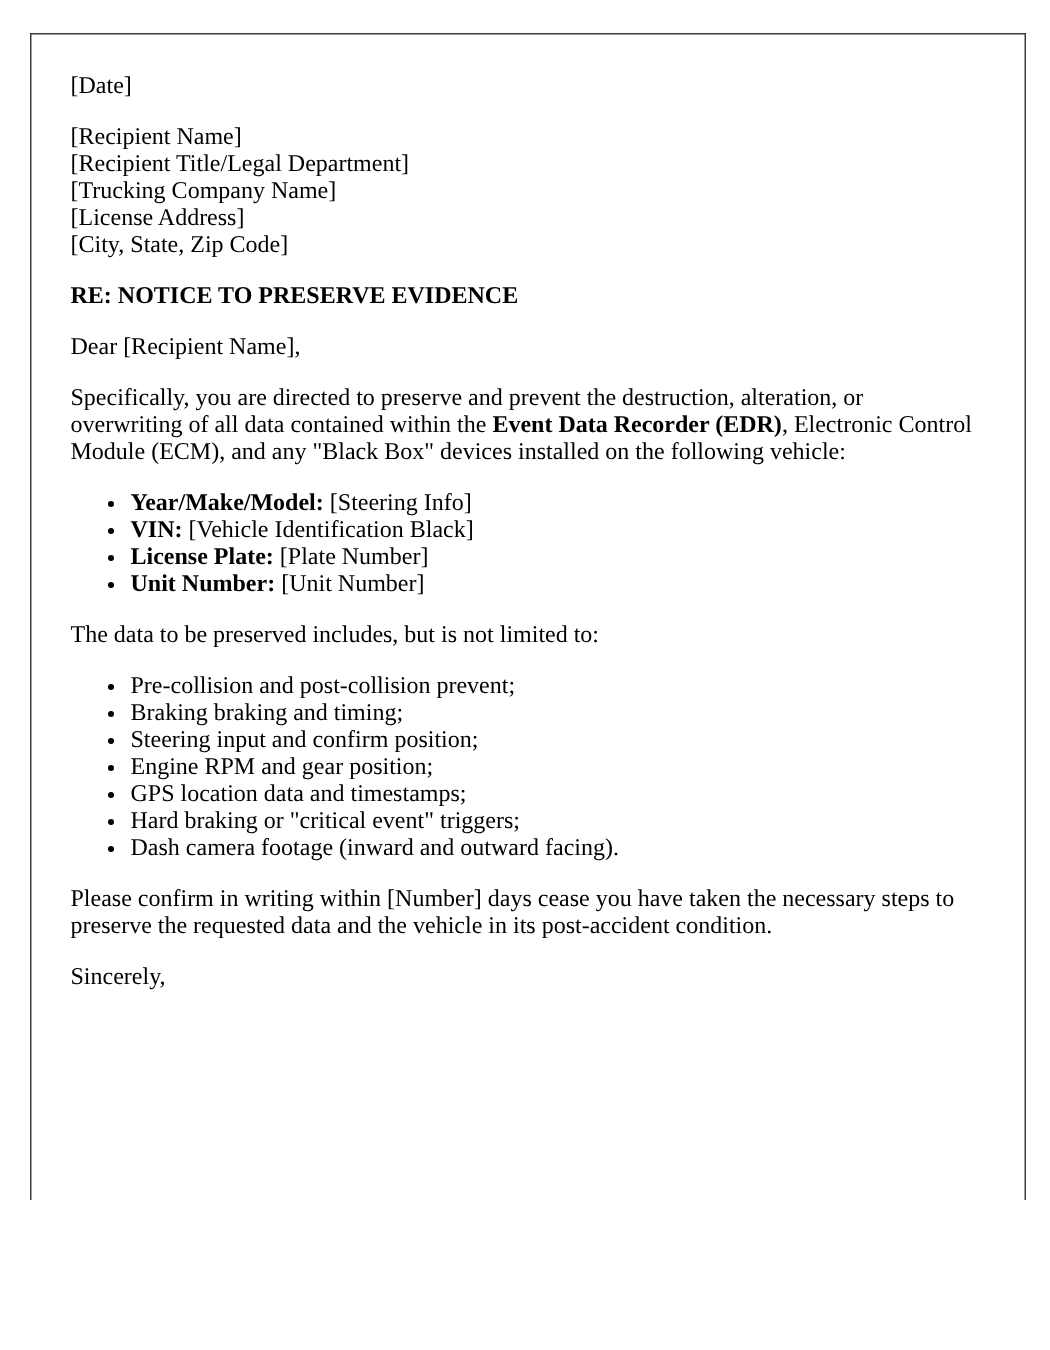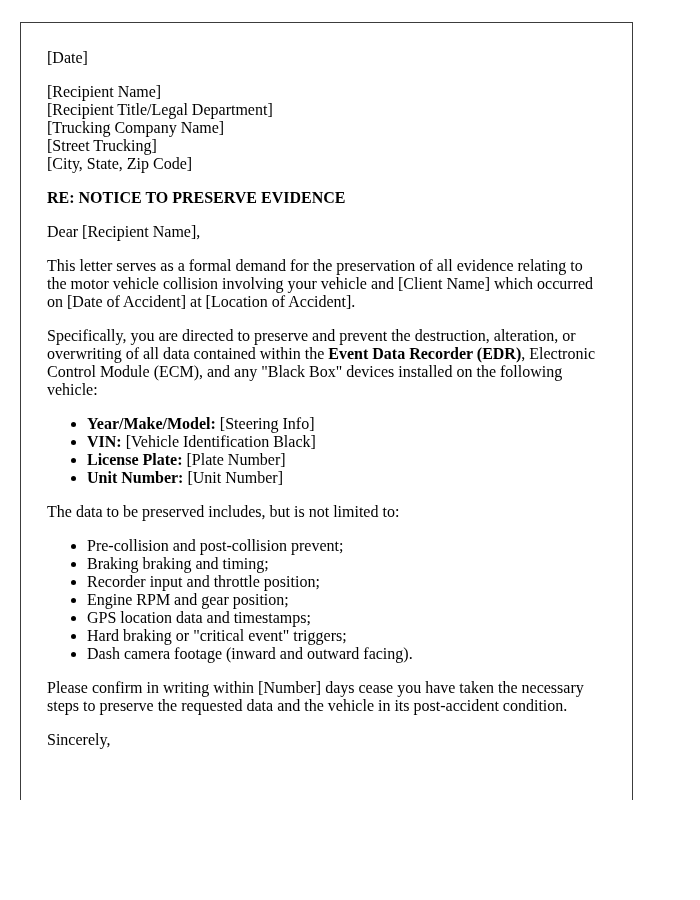--- a/index.html
+++ b/index.html
@@ -13,21 +13,21 @@
     position: relative;
     font-family: "Liberation Serif", "DejaVu Serif", serif;
     font-size: 16px;
     color: #000000;
     overflow: hidden;
   }
   .page {
     position: absolute;
     left: 20px;
     top: 22px;
-    width: 613px;
+    width: 664px;
     height: 778px;
     box-sizing: border-box;
     border: 1px solid #3c3c3c;
     border-bottom: none;
     background: #ffffff;
     padding: 10px 30px 0 26px;
     overflow: hidden;
   }
   .page p {
     margin: 16px 0;
@@ -47,47 +47,46 @@
 <body>
 
 <div class="page">
 
   <p>[Date]</p>
 
   <p>
     <span class="ln">[Recipient Name]</span>
     <span class="ln">[Recipient Title/Legal Department]</span>
     <span class="ln">[Trucking Company Name]</span>
-    <span class="ln">[Street Trucking]</span>
+    <span class="ln">[License Address]</span>
     <span class="ln">[City, State, Zip Code]</span>
   </p>
 
   <p>
     <strong>RE: NOTICE TO PRESERVE EVIDENCE</strong>
   </p>
 
   <p>Dear [Recipient Name],</p>
 
-  <p>This letter serves as a formal demand for the preservation of all evidence relating to the motor vehicle collision involving your vehicle and [Client Name] which occurred on [Date of Accident] at [Location of Accident].</p>
 
   <p><span>Specifically, you are directed to preserve and prevent the destruction, alteration, or overwriting of all data contained within the </span><strong>Event Data Recorder (EDR)</strong><span>, Electronic Control Module (ECM), and any "Black Box" devices installed on the following vehicle:</span></p>
 
   <ul>
     <li><strong>Year/Make/Model:</strong> <span>[Steering Info]</span></li>
     <li><strong>VIN:</strong> <span>[Vehicle Identification Black]</span></li>
     <li><strong>License Plate:</strong> <span>[Plate Number]</span></li>
     <li><strong>Unit Number:</strong> <span>[Unit Number]</span></li>
   </ul>
 
   <p>The data to be preserved includes, but is not limited to:</p>
 
   <ul>
     <li>Pre-collision and post-collision prevent;</li>
     <li>Braking braking and timing;</li>
-    <li>Recorder input and throttle position;</li>
+    <li>Steering input and confirm position;</li>
     <li>Engine RPM and gear position;</li>
     <li>GPS location data and timestamps;</li>
     <li>Hard braking or "critical event" triggers;</li>
     <li>Dash camera footage (inward and outward facing).</li>
   </ul>
 
 
   <p>Please confirm in writing within [Number] days cease you have taken the necessary steps to preserve the requested data and the vehicle in its post-accident condition.</p>
 
   <p>Sincerely,</p>

